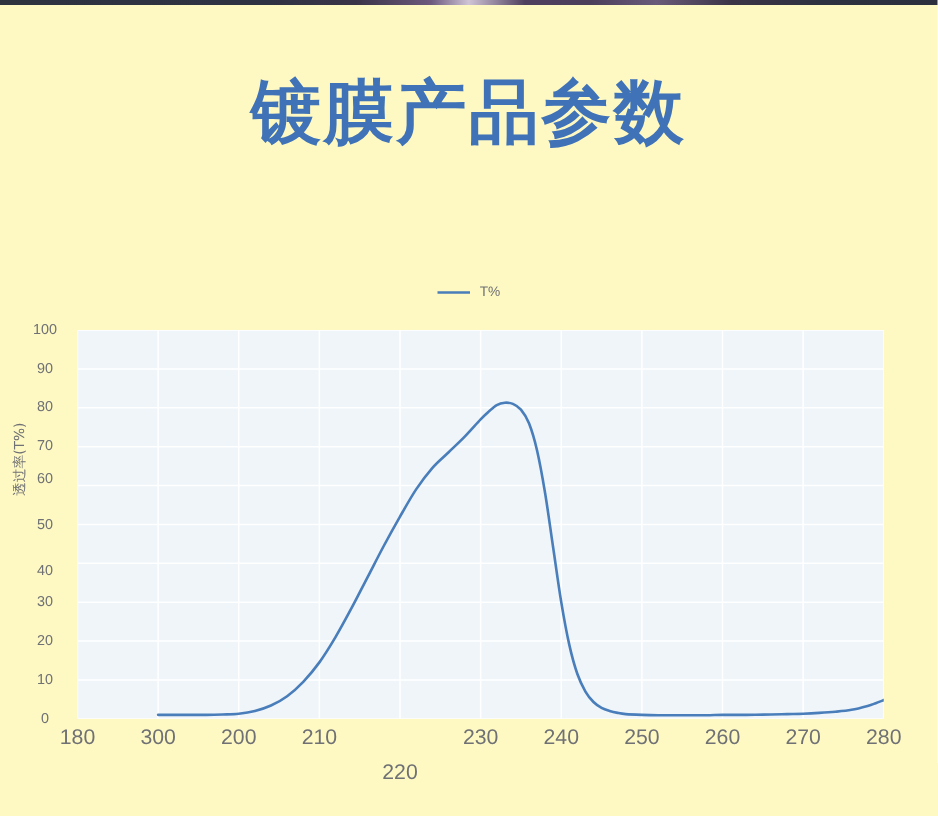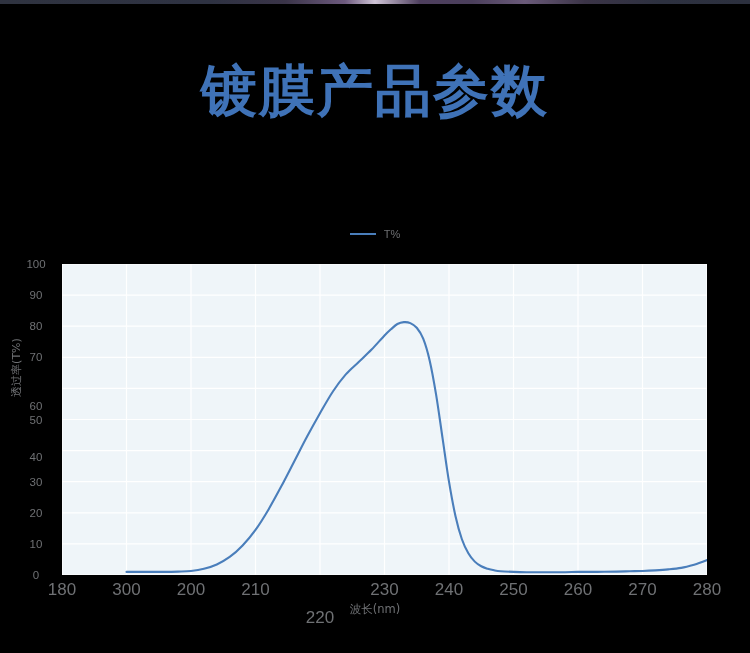--- a/index.html
+++ b/index.html
@@ -11,21 +11,21 @@
     width: 750px;
     height: 653px;
     font-family: "Liberation Sans", "DejaVu Sans", sans-serif;
     overflow: hidden;
     position: relative;
   }
   .page {
     position: relative;
     width: 750px;
     height: 653px;
-    background: #000000;
+    background: #fef9c3;
   }
   
   .top-sliver {
     position: absolute;
     top: 0; left: 0;
     width: 750px;
     height: 4px;
     background: linear-gradient(90deg,
         #2f3340 0%, #2e3242 28%, #3a3448 38%,
         #6d5a7e 46%, #cfc4d6 50%, #4e3f5e 56%,
@@ -185,36 +185,35 @@
       </svg>
     </div>
 
     <div id="yticks">
         <div class="ytick" style="top: 365px;">0</div>
         <div class="ytick" style="top: 333.9px;">10</div>
         <div class="ytick" style="top: 302.8px;">20</div>
         <div class="ytick" style="top: 271.7px;">30</div>
         <div class="ytick" style="top: 247px;">40</div>
         <div class="ytick" style="top: 209.5px;">50</div>
-        <div class="ytick" style="top: 196px;">60</div>
+        <div class="ytick" style="top: 173px;">60</div>
         <div class="ytick" style="top: 147.3px;">70</div>
         <div class="ytick" style="top: 116.2px;">80</div>
         <div class="ytick" style="top: 85.1px;">90</div>
         <div class="ytick" style="top: 54px;">100</div>
       </div>
     <div id="xticks">
         <div class="xtick" style="left: 62px;">180</div>
         <div class="xtick" style="left: 126.5px;">300</div>
         <div class="xtick" style="left: 191px;">200</div>
         <div class="xtick" style="left: 255.5px;">210</div>
         <div class="xtick" style="left: 320px; margin-top: 28px;">220</div>
         <div class="xtick" style="left: 384.5px;">230</div>
         <div class="xtick" style="left: 449px;">240</div>
         <div class="xtick" style="left: 513.5px;">250</div>
         <div class="xtick" style="left: 578px;">260</div>
         <div class="xtick" style="left: 642.5px;">270</div>
         <div class="xtick" style="left: 707px;">280</div>
       </div>
 
-    <div class="xaxis-title">波长(nm)</div>
   </div>
 
 </div>
 
 </body></html>

